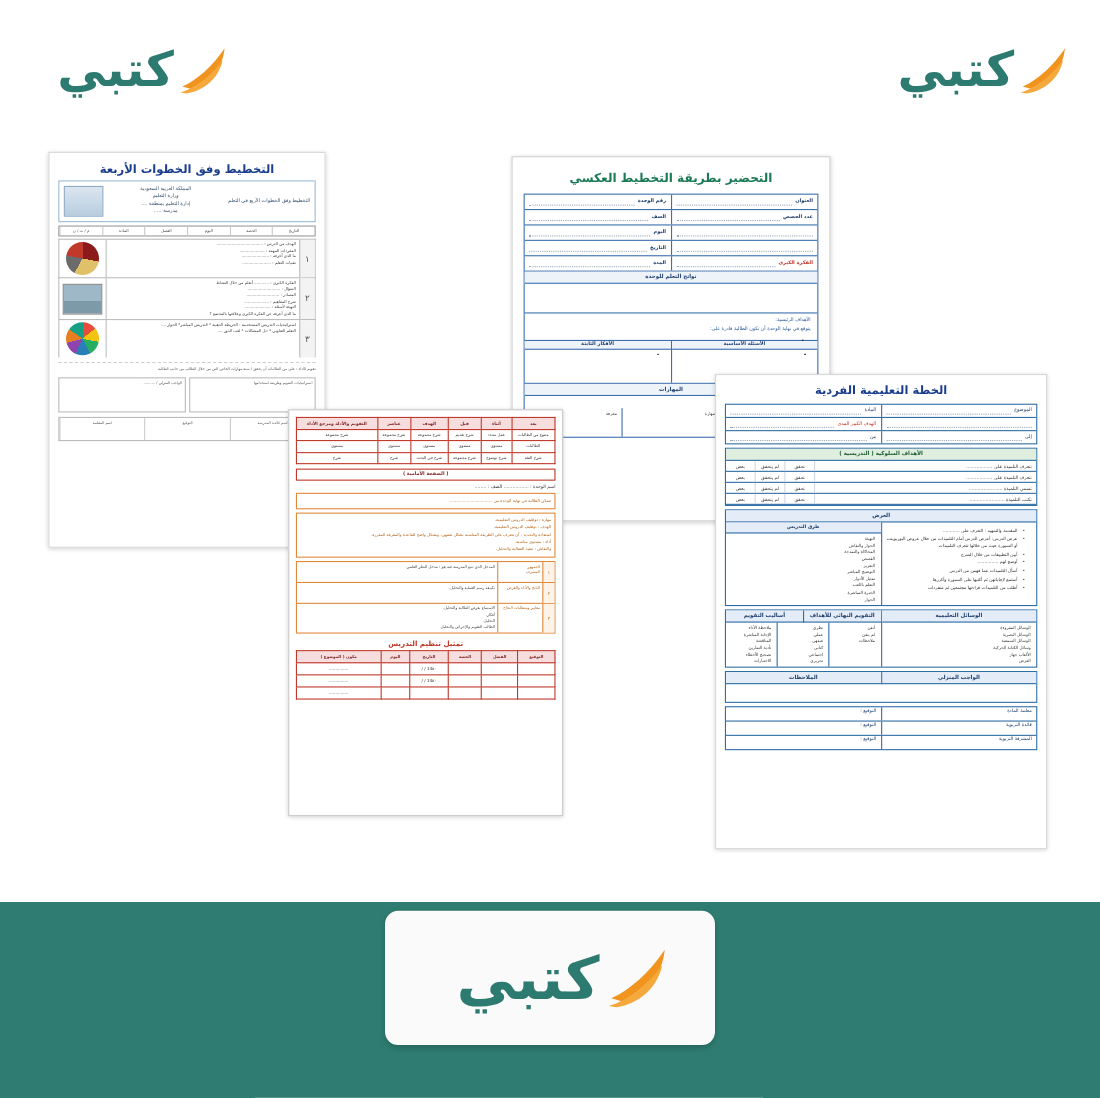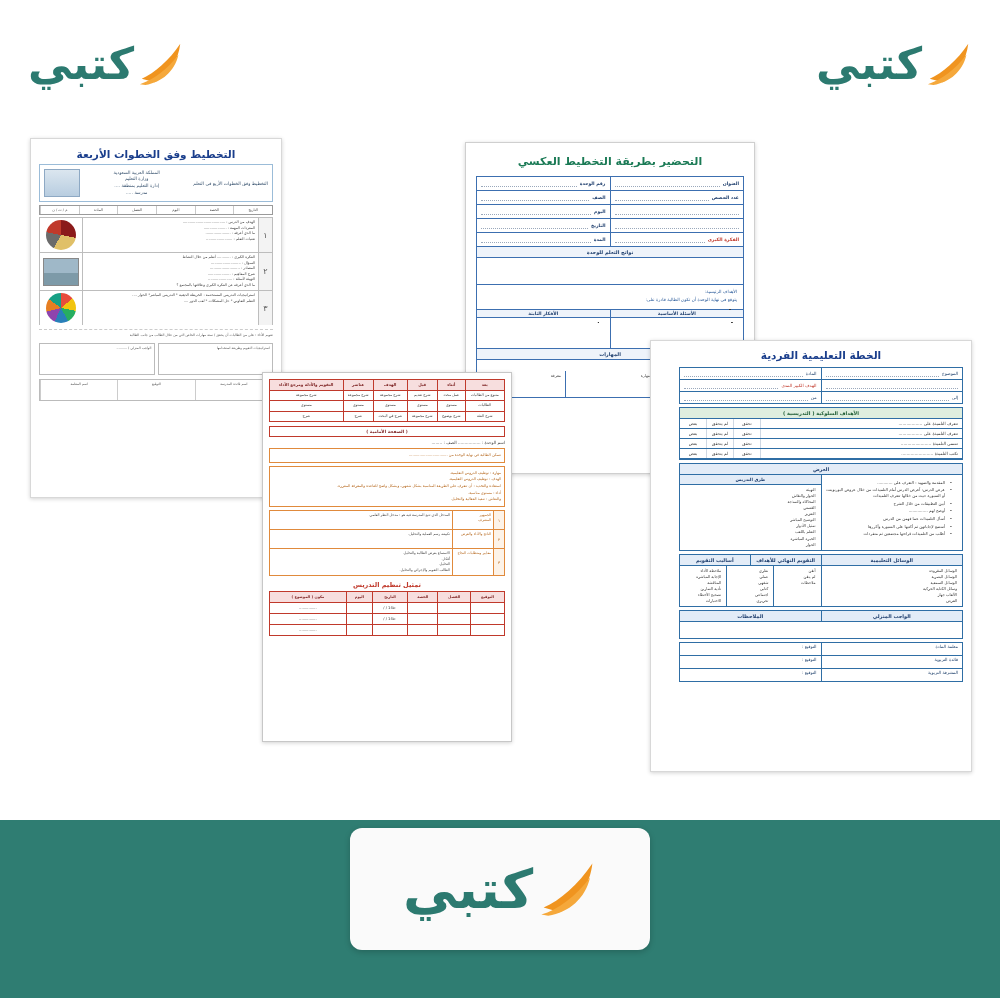--- a/index.html
+++ b/index.html
@@ -11,38 +11,38 @@
     position:relative;
   }
   .page{position:relative;width:1000px;height:998px;background:#fff;}
 
   
   .logo{position:absolute;display:flex;align-items:center;gap:4px;}
   .logo .swoosh{position:relative;width:46px;height:44px;}
   .logo .swoosh svg{width:100%;height:100%;display:block;}
   .logo .word{
     font-family:"DejaVu Sans", sans-serif;
-    font-weight:bold;color:#2c7a70;letter-spacing:-1px;
+    font-weight:bold;color:#2c7a70;letter-spacing:-1px;margin-left:24px;
   }
   #logo-left{left:28px;top:38px;}
   #logo-left .word{font-size:44px;}
   #logo-right{right:28px;top:38px;}
   #logo-right .word{font-size:44px;}
 
   
   .sheet{
     position:absolute;background:#fff;
     border:1px solid #d8d8d8;
     box-shadow:0 1px 4px rgba(0,0,0,.18);
     overflow:hidden;
     direction:rtl;
   }
 
   
-  #sheet-four-steps{left:30px;top:138px;width:250px;height:358px;}
+  #sheet-four-steps{left:44px;top:138px;width:250px;height:358px;}
   #sheet-four-steps .s-title{
     text-align:center;color:#1a3e8c;font-weight:bold;font-size:10.5px;
     margin:9px 0 4px;letter-spacing:0;
   }
   #sheet-four-steps .hdr-box{
     margin:2px 8px 3px;border:1px solid #9bbcd8;height:36px;display:flex;
     align-items:center;justify-content:space-between;padding:0 4px;font-size:4.5px;color:#35506d;
   }
   #sheet-four-steps .minitable{
     margin:2px 8px;border:1px solid #9a9a9a;display:flex;font-size:3.6px;color:#444;
@@ -85,21 +85,21 @@
   .rv-half{display:flex;border-bottom:1px solid #3c6fb0;}
   .rv-half>div{flex:1;border-left:1px solid #3c6fb0;padding:2px 4px;min-height:34px;}
   .rv-half>div:last-child{border-left:none;}
   .rv-hl{background:#eef3fa;text-align:center;font-size:4.6px;font-weight:bold;color:#1f3f6e;padding:1px 0;margin:-2px -4px 2px;border-bottom:1px solid #3c6fb0;}
   .rv-skill{padding:3px 6px;font-size:4.4px;color:#c0392b;font-weight:bold;}
   .rv-three{display:flex;}
   .rv-three>div{flex:1;border-left:1px solid #3c6fb0;padding:2px 4px;font-size:4px;color:#444;min-height:22px;}
   .rv-three>div:last-child{border-left:none;}
 
   
-  #sheet-individual{left:650px;top:340px;width:300px;height:430px;padding-left:20px;}
+  #sheet-individual{left:650px;top:340px;width:300px;height:430px;}
   #sheet-individual .s-title{text-align:center;color:#1a3e8c;font-weight:bold;font-size:10.5px;margin:8px 0 6px;}
   .iv-box{margin:0 8px 3px;border:1px solid #2f6ea5;}
   .iv-row{display:flex;border-bottom:1px solid #2f6ea5;min-height:11px;font-size:4.4px;color:#24456f;}
   .iv-row:last-child{border-bottom:none;}
   .iv-c{flex:1;border-left:1px solid #2f6ea5;padding:1px 4px;display:flex;align-items:center;gap:3px;}
   .iv-c:last-child{border-left:none;}
   .iv-band{background:#dfeedf;text-align:center;font-weight:bold;color:#1d5b33;font-size:5px;padding:2px 0;border-bottom:1px solid #2f6ea5;}
   .iv-band.blue{background:#e3ecf7;color:#1f3f6e;}
   .iv-goal{display:flex;border-bottom:1px solid #2f6ea5;font-size:4.2px;color:#333;}
   .iv-goal .txt{flex:1;padding:2px 4px;}

